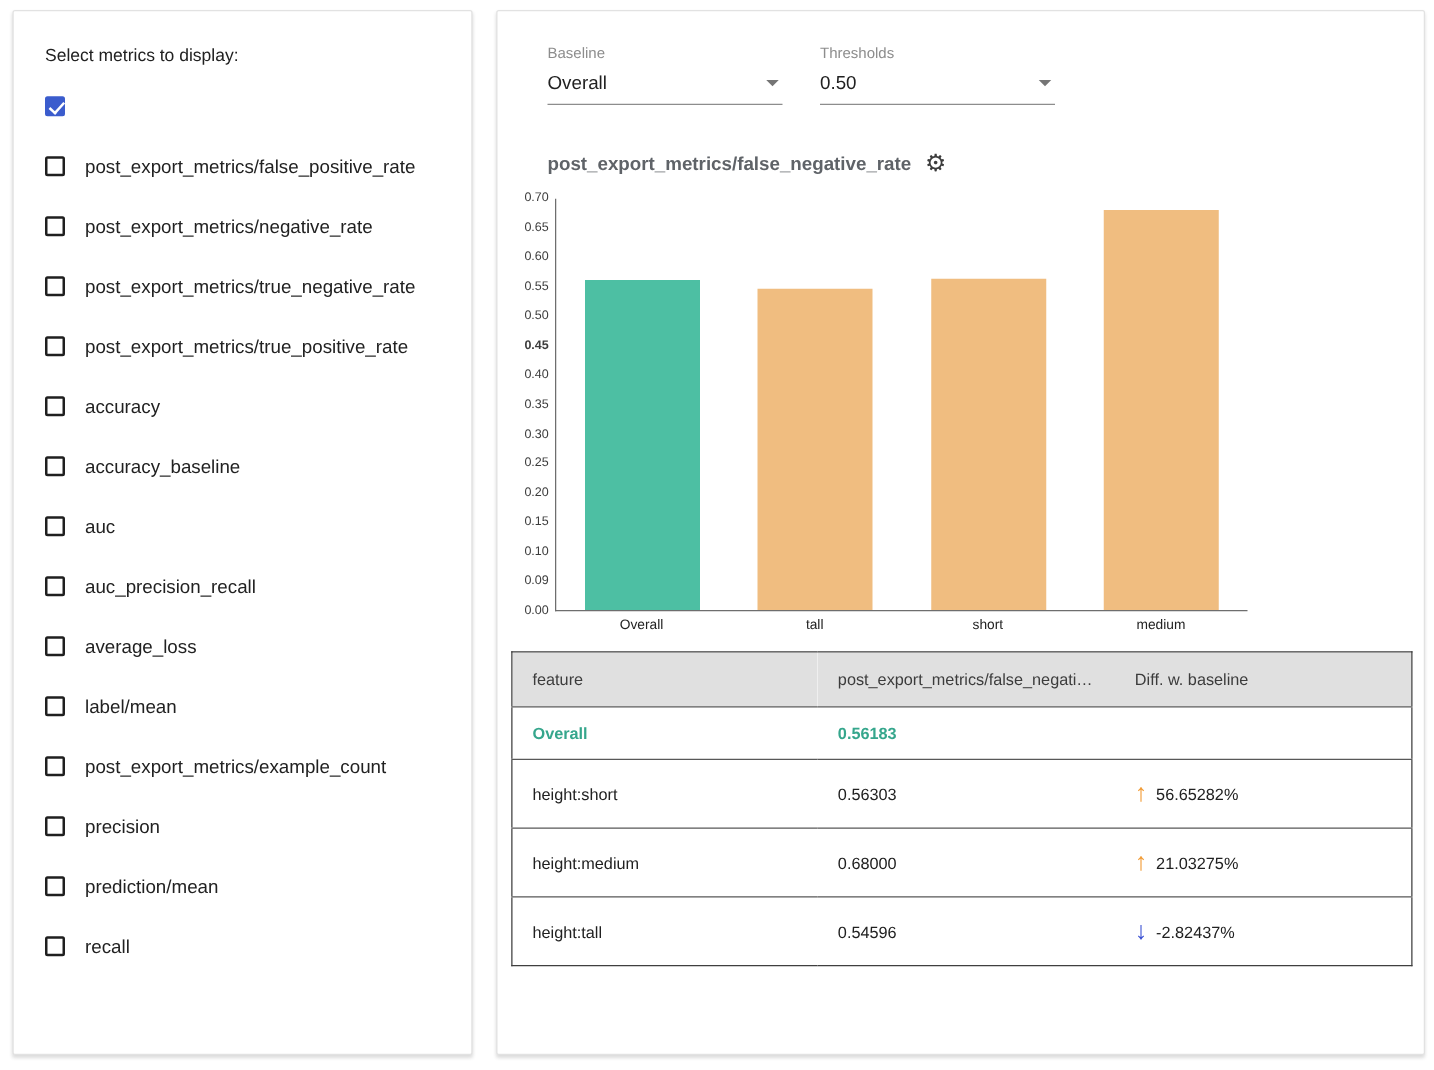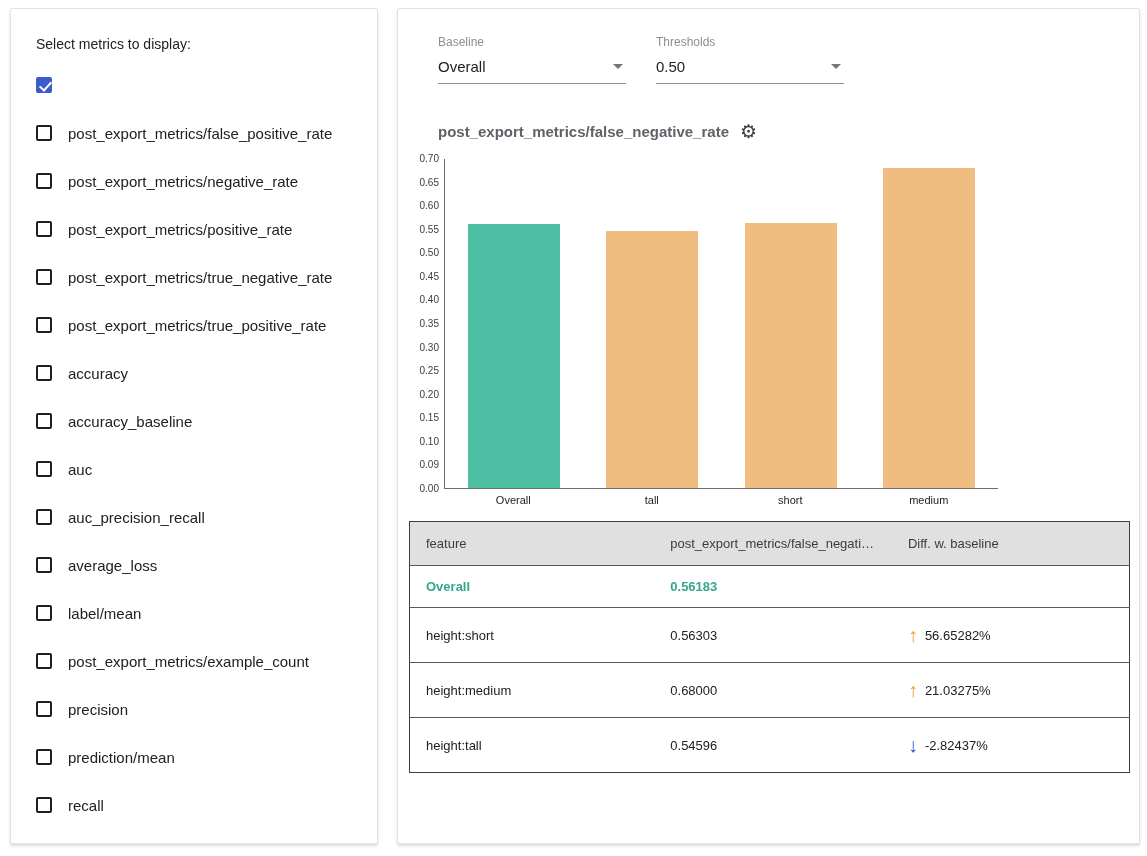--- a/index.html
+++ b/index.html
@@ -118,24 +118,20 @@
         <label class="metric-item">
           <span class="checkbox"></span>
           <span class="metric-label">post_export_metrics/false_positive_rate</span>
         </label>
         <label class="metric-item">
           <span class="checkbox"></span>
           <span class="metric-label">post_export_metrics/negative_rate</span>
         </label>
         <label class="metric-item">
           <span class="checkbox"></span>
-          <span class="metric-label">post_export_metrics/positive_rate</span>
-        </label>
-        <label class="metric-item">
-          <span class="checkbox"></span>
           <span class="metric-label">post_export_metrics/true_negative_rate</span>
         </label>
         <label class="metric-item">
           <span class="checkbox"></span>
           <span class="metric-label">post_export_metrics/true_positive_rate</span>
         </label>
         <label class="metric-item">
           <span class="checkbox"></span>
           <span class="metric-label">accuracy</span>
         </label>
@@ -207,21 +203,21 @@
         <div class="y-axis" id="y-axis">
             <div class="ytick" style="bottom: 0%;">0.00</div>
             <div class="ytick" style="bottom: 7.14286%;">0.09</div>
             <div class="ytick" style="bottom: 14.2857%;">0.10</div>
             <div class="ytick" style="bottom: 21.4286%;">0.15</div>
             <div class="ytick" style="bottom: 28.5714%;">0.20</div>
             <div class="ytick" style="bottom: 35.7143%;">0.25</div>
             <div class="ytick" style="bottom: 42.8571%;">0.30</div>
             <div class="ytick" style="bottom: 50%; margin-top: 38px;">0.35</div>
             <div class="ytick" style="bottom: 57.1429%;">0.40</div>
-            <div class="ytick" style="bottom: 64.2857%;">0.45</div>
+            <div class="ytick" style="bottom: 64.2857%; font-weight: bold;">0.45</div>
             <div class="ytick" style="bottom: 71.4286%;">0.50</div>
             <div class="ytick" style="bottom: 78.5714%;">0.55</div>
             <div class="ytick" style="bottom: 85.7143%;">0.60</div>
             <div class="ytick" style="bottom: 92.8571%;">0.65</div>
             <div class="ytick" style="bottom: 100%;">0.70</div>
           </div>
         <div class="plot" id="plot">
             <div class="bar-slot">
               <div class="bar" style="height: 80.2614%; background: rgb(77, 191, 163);"></div>
             </div>

